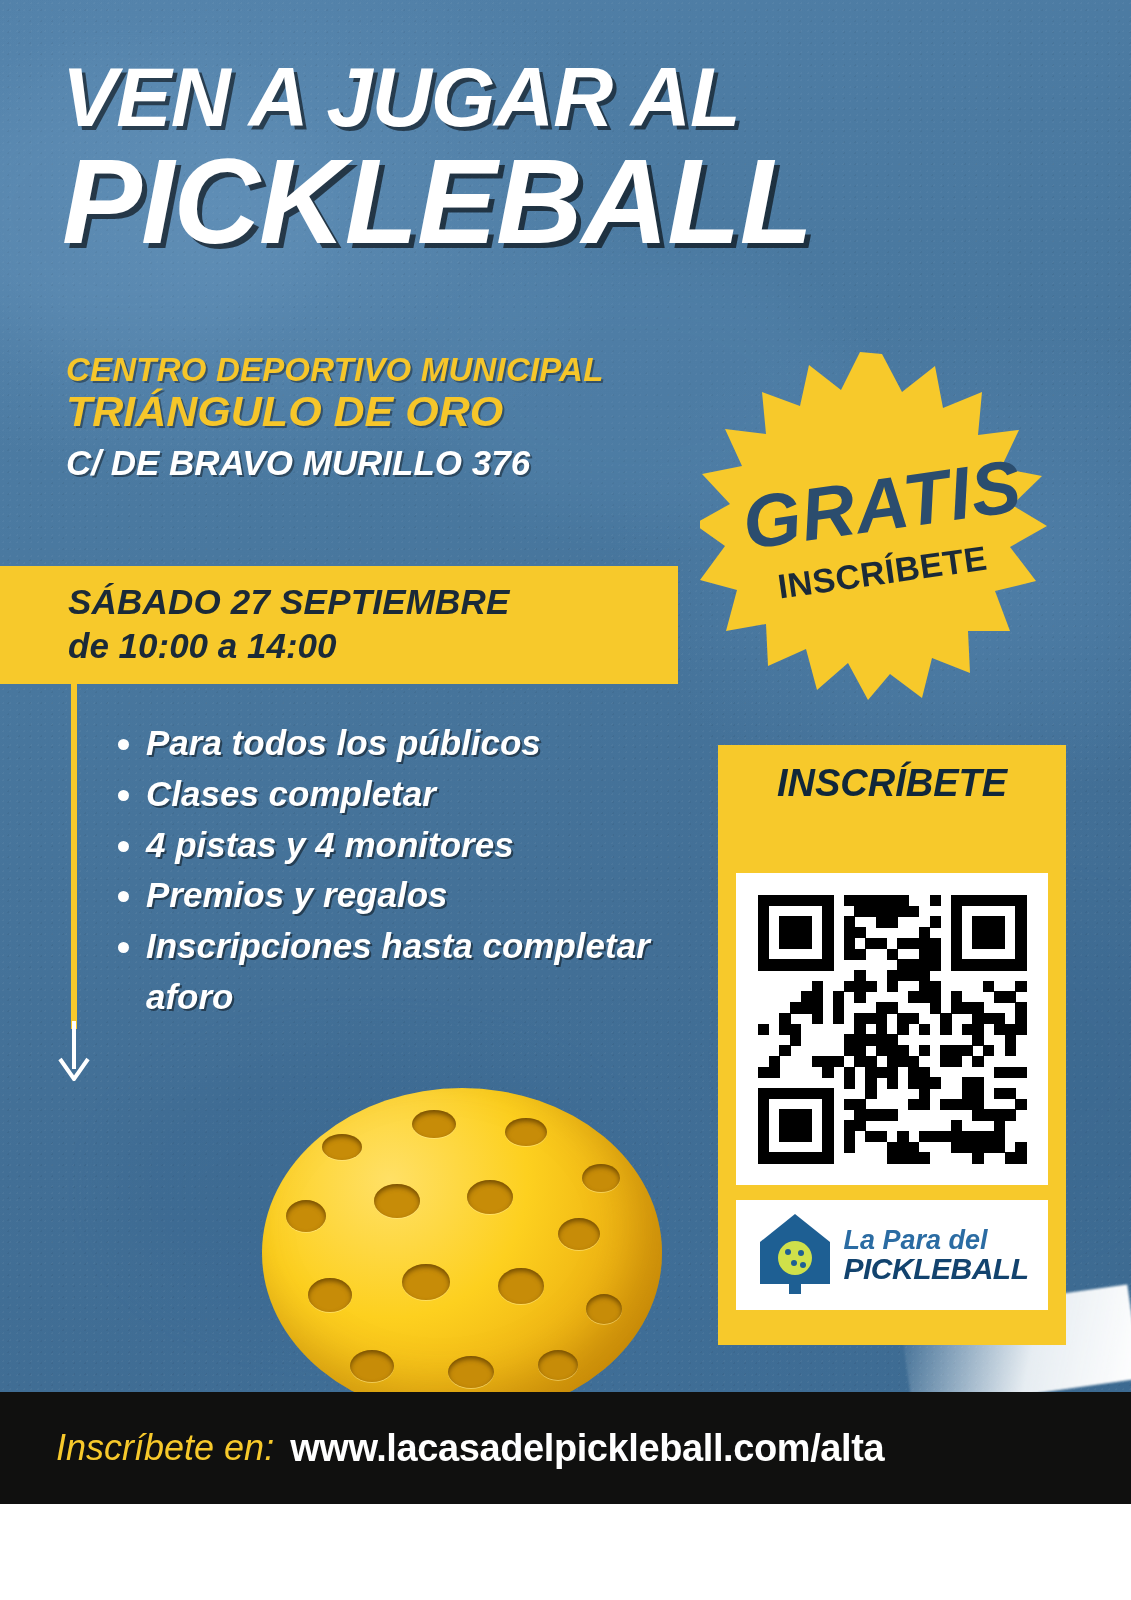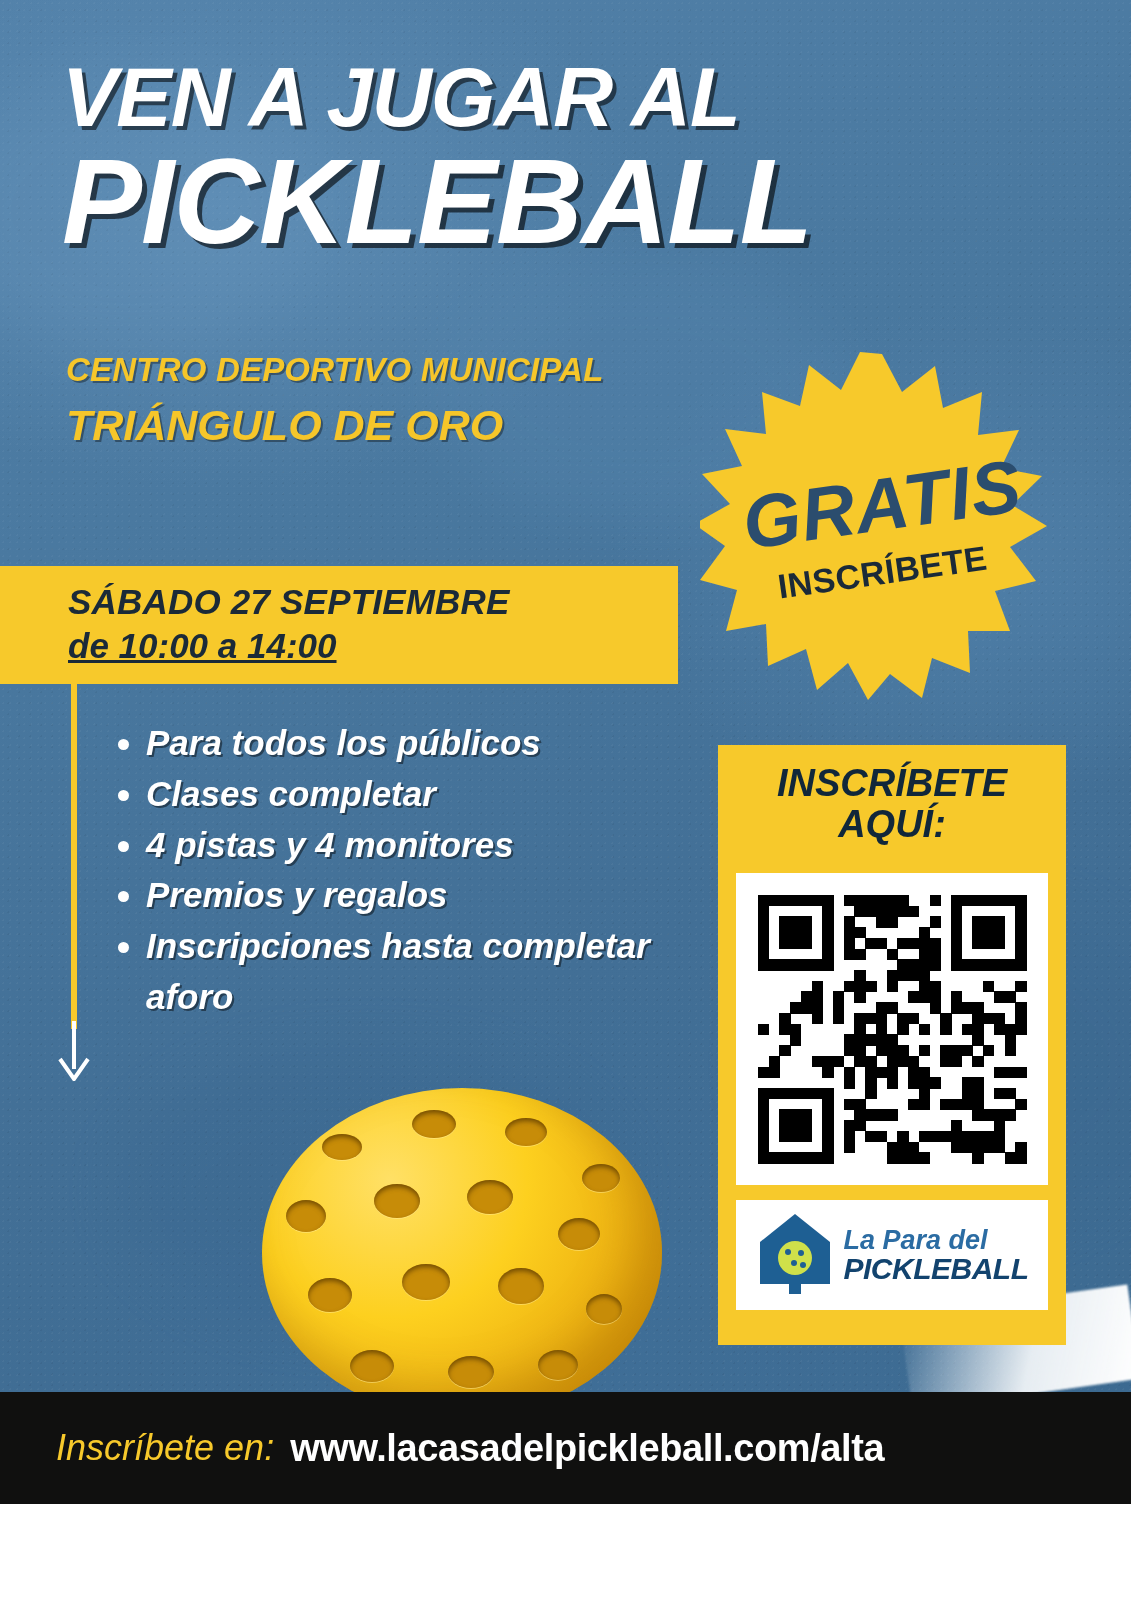--- a/index.html
+++ b/index.html
@@ -60,38 +60,38 @@
   }
 
   
   .venue {
     position:absolute; left:66px; top:352px; width:700px;
     font-weight:bold; font-style:italic;
     line-height:1.08;
   }
   .venue .v1 { color:#f6c62a; font-size:33px; letter-spacing:.2px;
     text-shadow:2px 2px 0 rgba(0,0,0,.35); }
-  .venue .v2 { color:#f6c62a; font-size:43px; margin-top:14px;
+  .venue .v2 { color:#f6c62a; font-size:43px; margin-top:0;
     text-shadow:2px 2px 0 rgba(0,0,0,.35); }
   .venue .v3 { color:#ffffff; font-size:35px; margin-top:10px;
     text-shadow:2px 2px 0 rgba(0,0,0,.4); }
 
   
   .date-banner {
     position:absolute; left:0; top:566px; width:678px; height:118px;
     background:#f7c92b;
   }
   .date-banner .d1 {
     position:absolute; left:68px; top:16px;
     font-size:35px; font-weight:bold; font-style:italic; color:#1b2a38;
     letter-spacing:.2px;
   }
   .date-banner .d2 {
     position:absolute; left:68px; top:60px;
-    font-size:35px; font-weight:bold; font-style:italic; color:#1b2a38;text-decoration:underline;
+    font-size:35px; font-weight:bold; font-style:italic; color:#1b2a38;
   }
 
   
   .arrow-line {
     position:absolute; left:71px; top:684px; width:6px; height:345px;
     background:#f7c92b;
   }
   .arrow-head {
     position:absolute; left:57px; top:1021px; width:34px; height:60px;
   }
@@ -219,20 +219,21 @@
   </div>
 
   <div class="headline">
     <div class="head-line1">VEN A JUGAR AL</div>
     <div class="head-line2">PICKLEBALL</div>
   </div>
 
   <div class="venue">
     <div class="v1">CENTRO DEPORTIVO MUNICIPAL</div>
     <div class="v2">TRIÁNGULO DE ORO</div>
+    <div class="v3">C/ DE BRAVO MURILLO 376</div>
   </div>
 
   <div class="burst">
     <svg viewBox="0 0 364 352" width="364" height="352">
       <polygon fill="#f7c92b" points="182,6 202,44 235,18 243,60 282,44 278,87 319,82 301,120 342,128 312,157 347,178 310,199 336,233 295,243 310,283 268,283 270,325 232,310 222,350 190,326 168,352 148,315 117,342 106,301 68,318 66,276 26,283 37,242 0,232 25,198 -6,176 30,156 2,126 42,118 25,81 66,86 62,44 100,58 109,17 141,42 160,4"></polygon>
     </svg>
     <div class="burst-text">
       <div class="burst-gratis">GRATIS</div>
       <div class="burst-sub">INSCRÍBETE</div>
     </div>
@@ -274,21 +275,20 @@
     <div class="hole" style="left:324px; top:206px; width:36px;height:30px;"></div>
     <div class="hole" style="left:88px;  top:262px; width:44px;height:32px;"></div>
     <div class="hole" style="left:186px; top:268px; width:46px;height:32px;"></div>
     <div class="hole" style="left:276px; top:262px; width:40px;height:30px;"></div>
   </div>
   <div class="court-white"></div>
 
   <div class="qr-card">
     <div class="qr-title">
       <div>INSCRÍBETE</div>
-      <div>AQUÍ:</div>
     </div>
 
     <div class="qr-box">
       <div class="qr-inner" id="qr-inner">
           <div class="qr-cell" style="left:0px;top:0px;width:11.32px;height:11.32px;"></div>
           <div class="qr-cell" style="left:10.72px;top:0px;width:11.32px;height:11.32px;"></div>
           <div class="qr-cell" style="left:21.44px;top:0px;width:11.32px;height:11.32px;"></div>
           <div class="qr-cell" style="left:32.160000000000004px;top:0px;width:11.32px;height:11.32px;"></div>
           <div class="qr-cell" style="left:42.88px;top:0px;width:11.32px;height:11.32px;"></div>
           <div class="qr-cell" style="left:53.6px;top:0px;width:11.32px;height:11.32px;"></div>

